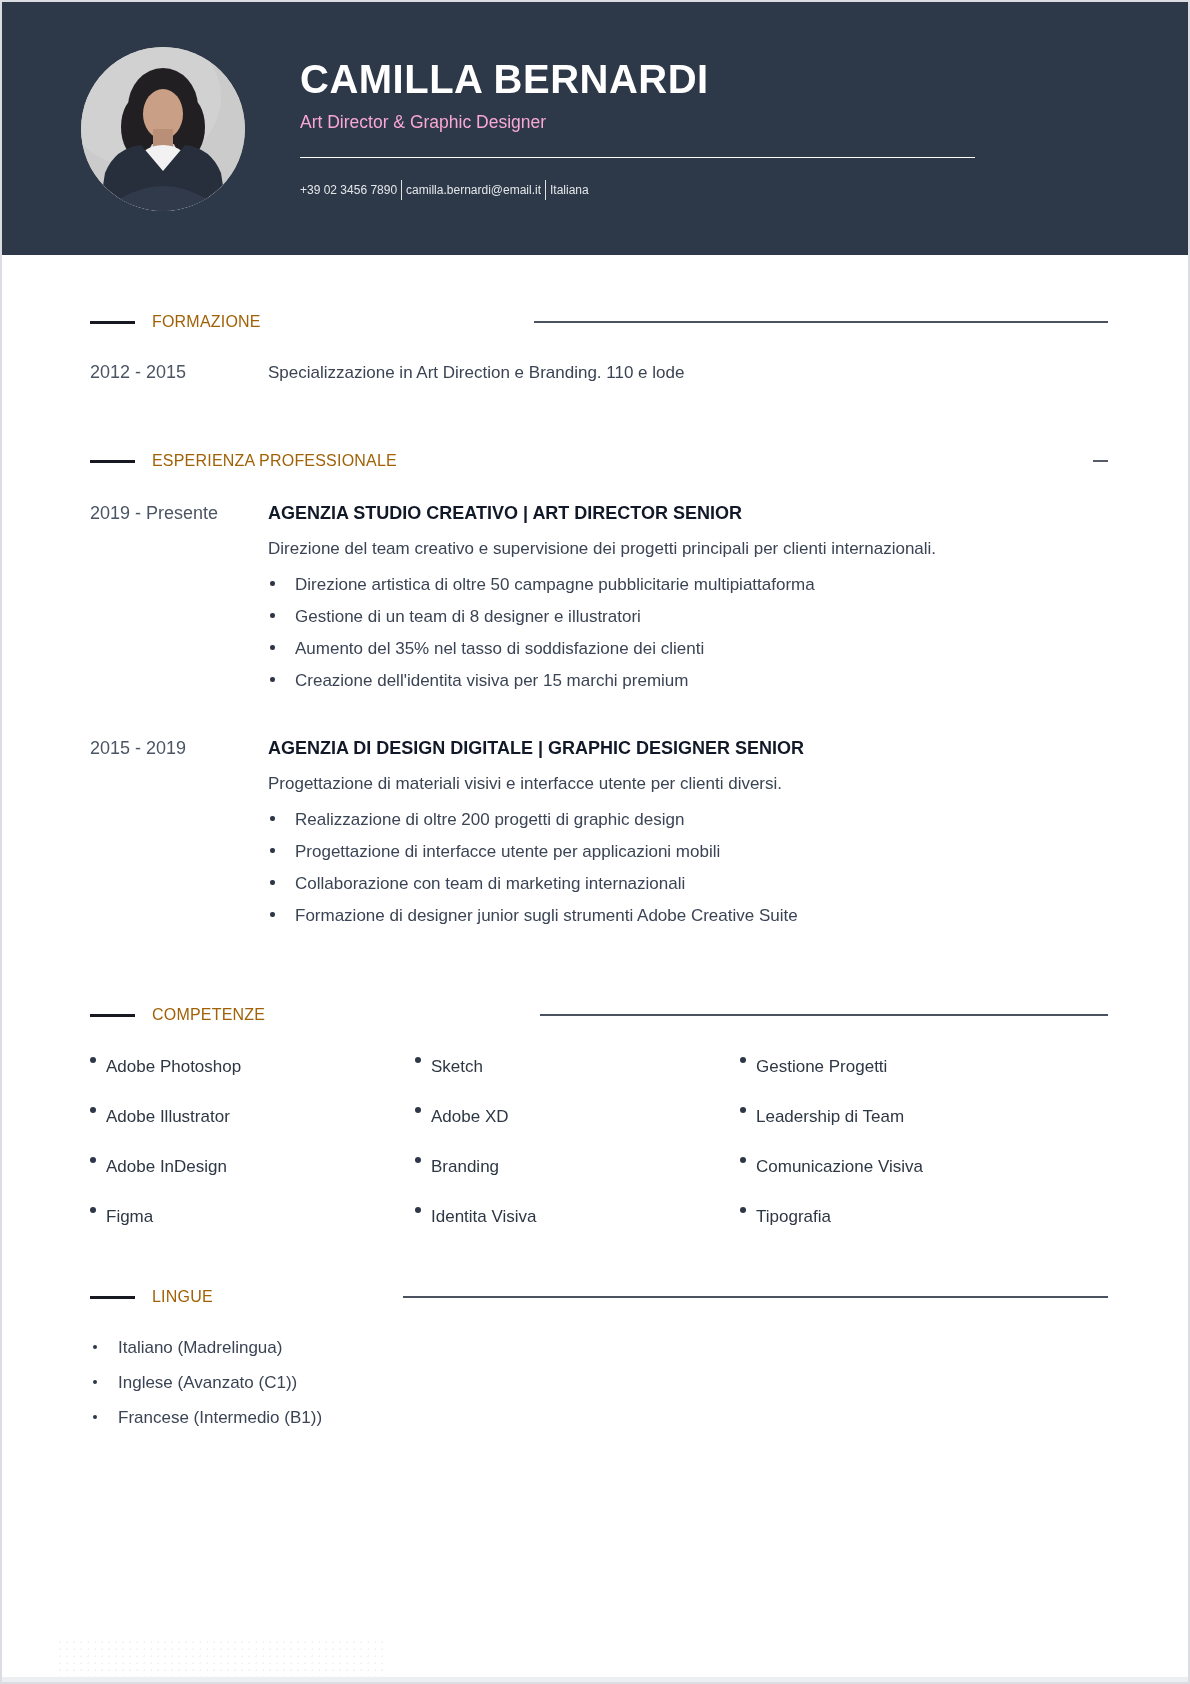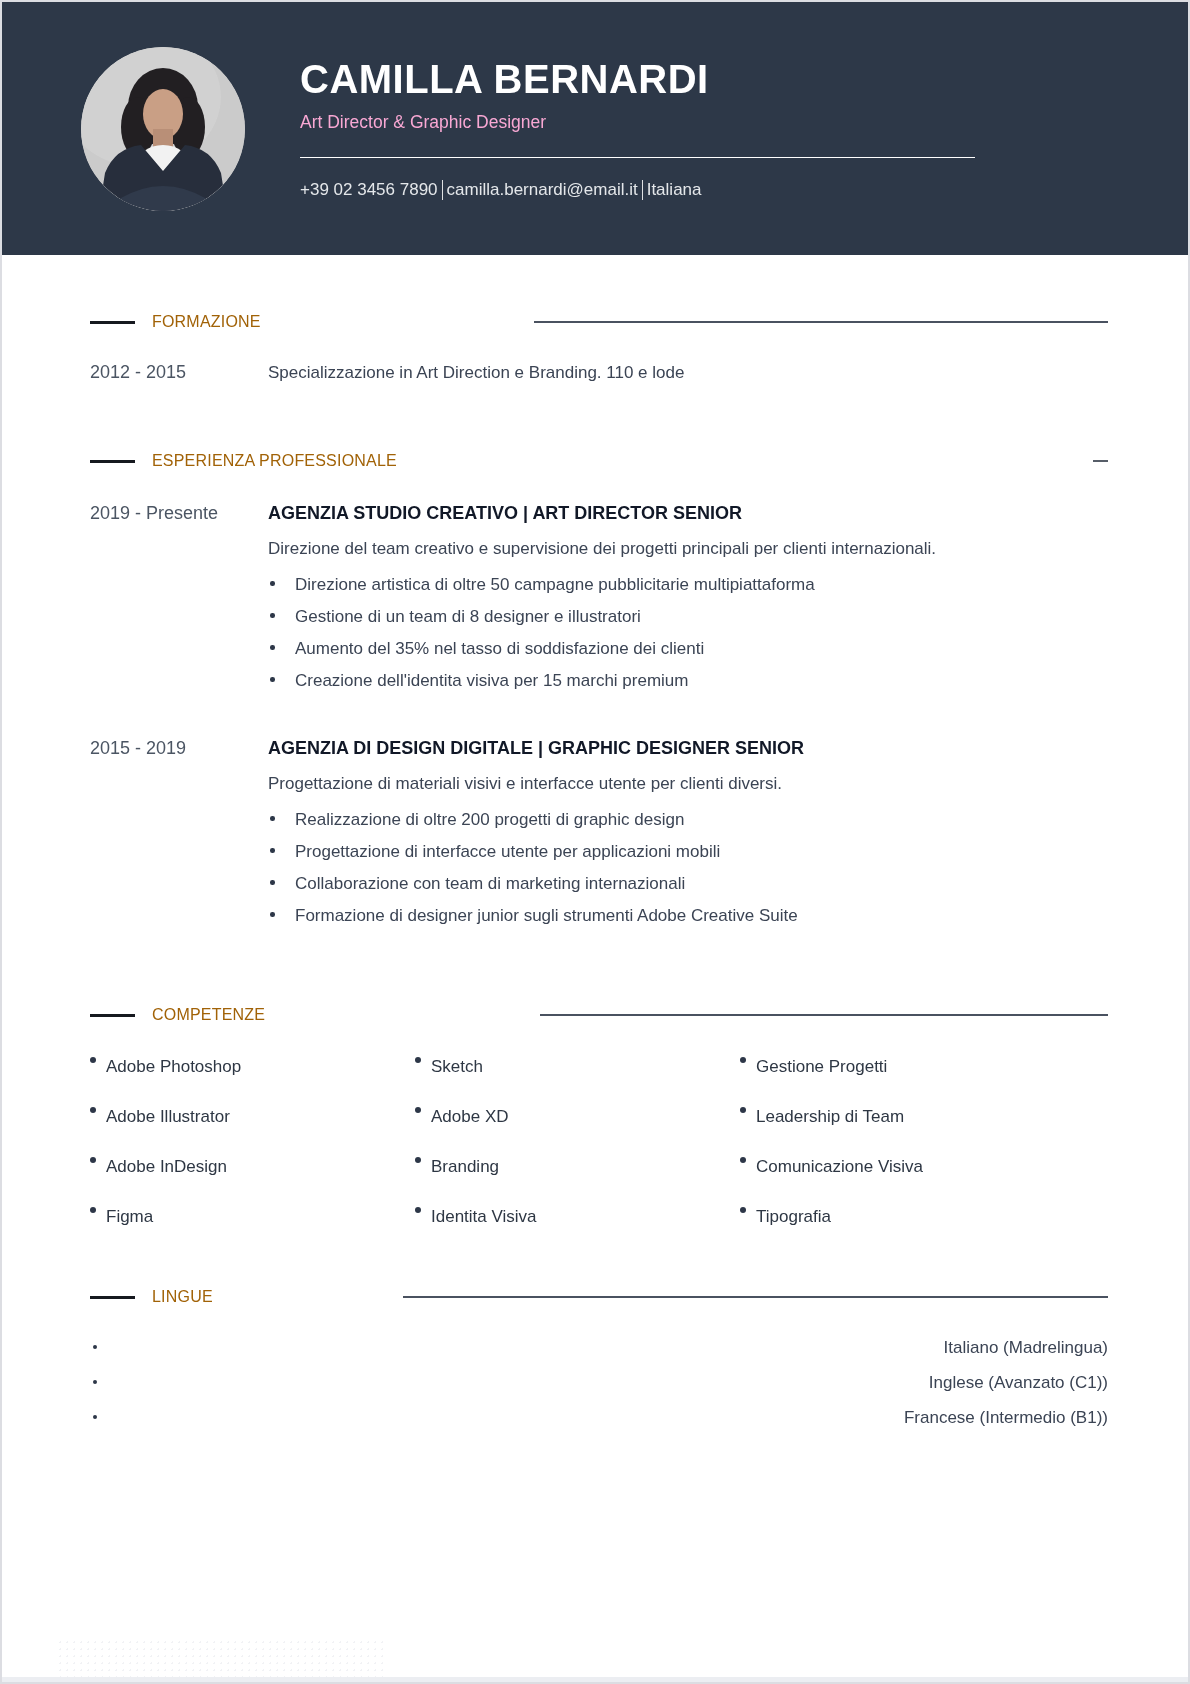--- a/index.html
+++ b/index.html
@@ -27,21 +27,21 @@
     overflow:hidden;flex:0 0 auto;background:#cbcbcb;
   }
   .header-text{margin-left:55px;flex:1;}
   .name{
     color:#ffffff;font-size:40px;font-weight:700;
     letter-spacing:0.5px;line-height:1.05;margin:0;
   }
   .role{color:#f9a8d4;font-size:17.5px;margin-top:12px;}
   .header-rule{width:675px;height:1px;background:#ffffff;margin-top:24px;}
   .contact{
-    margin-top:22px;color:#e4e7ea;font-size:17px;
+    margin-top:22px;color:#e4e7ea;font-size:12px;
     display:flex;align-items:center;gap:4px;
   }
   .contact .sep{width:1px;height:20px;background:rgba(255,255,255,.85);}
   
   .main{padding:0 80px 0 88px;}
   .section-head{display:flex;align-items:center;}
   .head-dash{width:45px;height:3px;background:#16191f;margin-right:17px;flex:0 0 auto;}
   .head-title{
     font-size:16px;font-weight:400;color:#a16207;
     letter-spacing:0.2px;white-space:nowrap;line-height:26px;
@@ -87,21 +87,21 @@
     font-size:17px;color:#2e3744;line-height:22px;height:22px;
   }
   .skill .dot{
     width:6px;height:6px;border-radius:50%;background:#2d3748;
     margin:1px 10px 0 0;flex:0 0 auto;
   }
   
   ul.langs{list-style:none;margin:26px 0 0 0;padding:0;}
   ul.langs li{
     position:relative;padding-left:28px;
-    font-size:17px;color:#3b4454;line-height:24px;margin-bottom:11px;text-align:right;
+    font-size:17px;color:#3b4454;line-height:24px;margin-bottom:11px;
   }
   ul.langs li::before{
     content:"";position:absolute;left:3px;top:9px;
     width:4px;height:4px;border-radius:50%;background:#2d3748;
   }
   
   .bottom-strip{position:absolute;left:0;right:0;bottom:0;height:5px;background:#eceef2;}
   .bottom-texture{
     position:absolute;left:55px;bottom:5px;width:330px;height:38px;
     background-image:radial-gradient(#dfe1e8 1px, transparent 1px);

